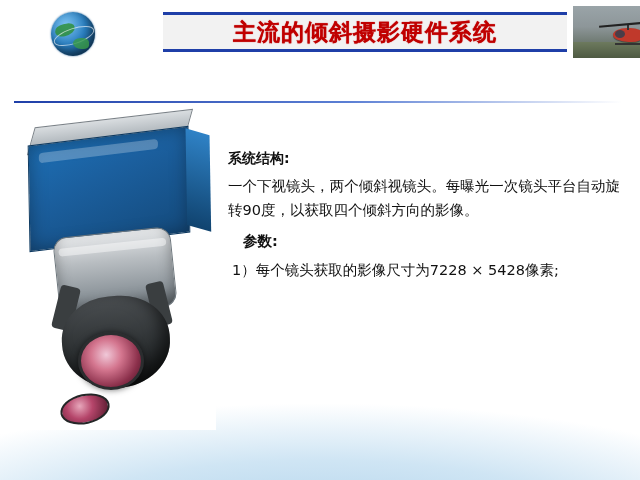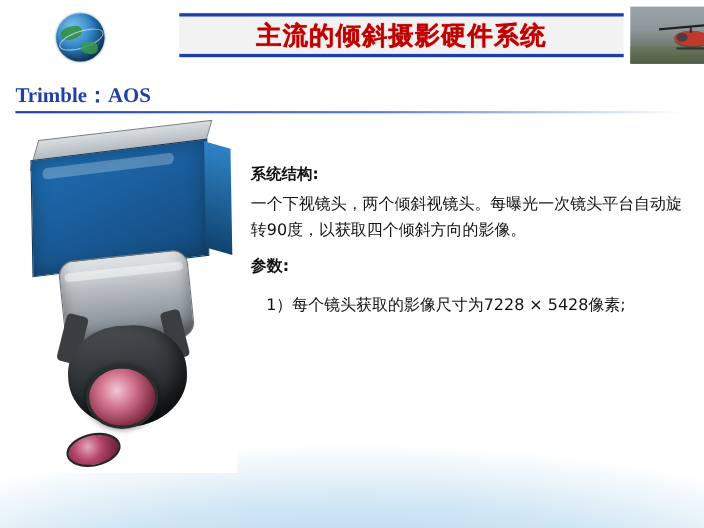--- a/index.html
+++ b/index.html
@@ -167,24 +167,24 @@
     font-family:"DejaVu Sans", sans-serif;
     color:#111111;
   }
   .body-text .h{
     font-weight:bold;font-size:14px;margin:0 0 6px 0;
   }
   .body-text p{
     margin:0 0 6px 0;font-size:14.5px;line-height:24px;text-align:justify;
   }
   .body-text .h2{
-    font-weight:bold;font-size:14.5px;margin:10px 0 6px 0;
+    font-weight:bold;font-size:14.5px;margin:10px 0 6px 15px;
   }
   .body-text .li{
-    font-size:14.5px;line-height:26px;margin:14px;
+    font-size:14.5px;line-height:26px;margin:4px;
   }
 </style>
 </head>
 <body>
 
 <div class="slide">
 
   <div class="header">
     <div class="globe">
       <div class="globe-ring"></div>
@@ -199,21 +199,20 @@
       <div class="heli-tail"></div>
       <div class="heli-fin"></div>
       <div class="heli-body"></div>
       <div class="heli-cabin"></div>
       <div class="heli-mast"></div>
       <div class="heli-rotor"></div>
       <div class="heli-skid"></div>
     </div>
   </div>
 
-  <div class="section-title">Trimble：AOS</div>
   <div class="rule"></div>
 
   <div class="device-photo">
     <div class="dev-top"></div>
     <div class="dev-box">
       <div class="hl"></div>
       <div class="side"></div>
     </div>
     <div class="dev-cyl">
       <div class="ring"></div>

